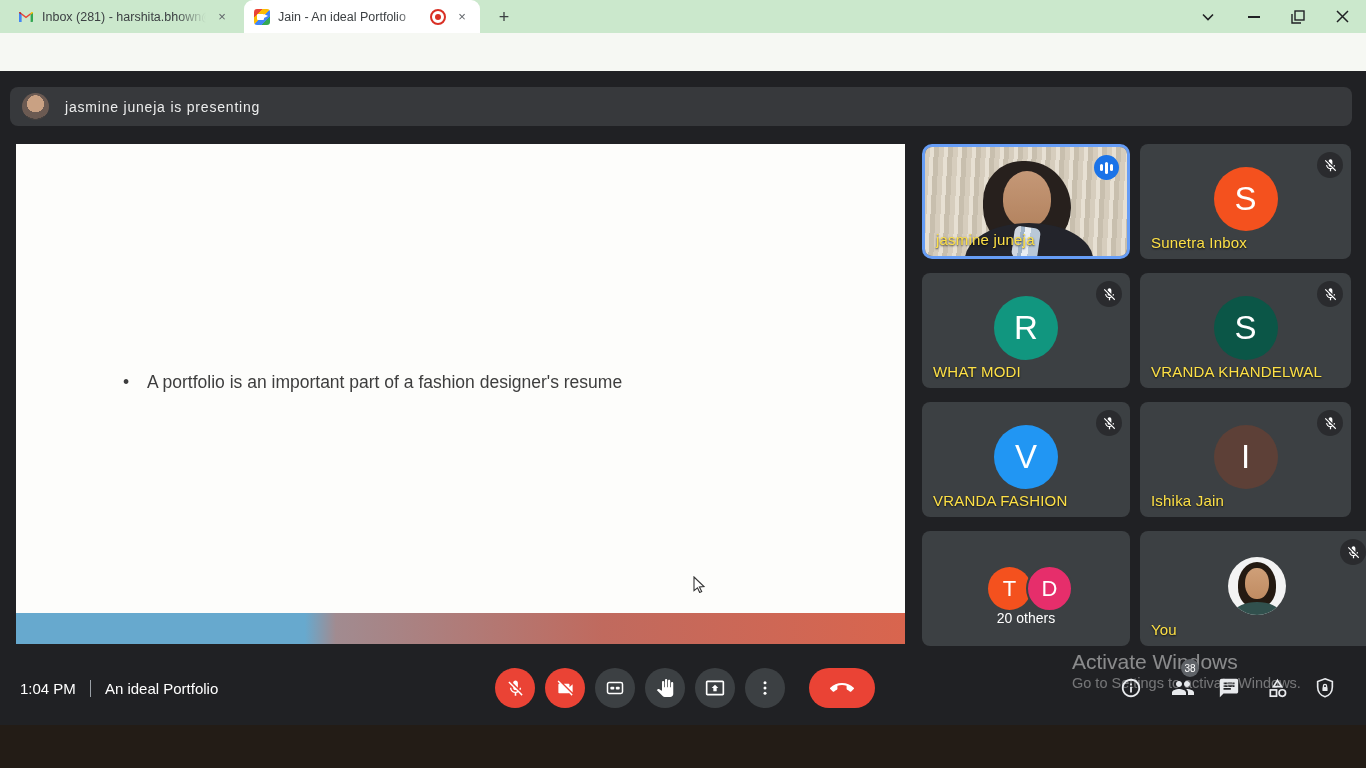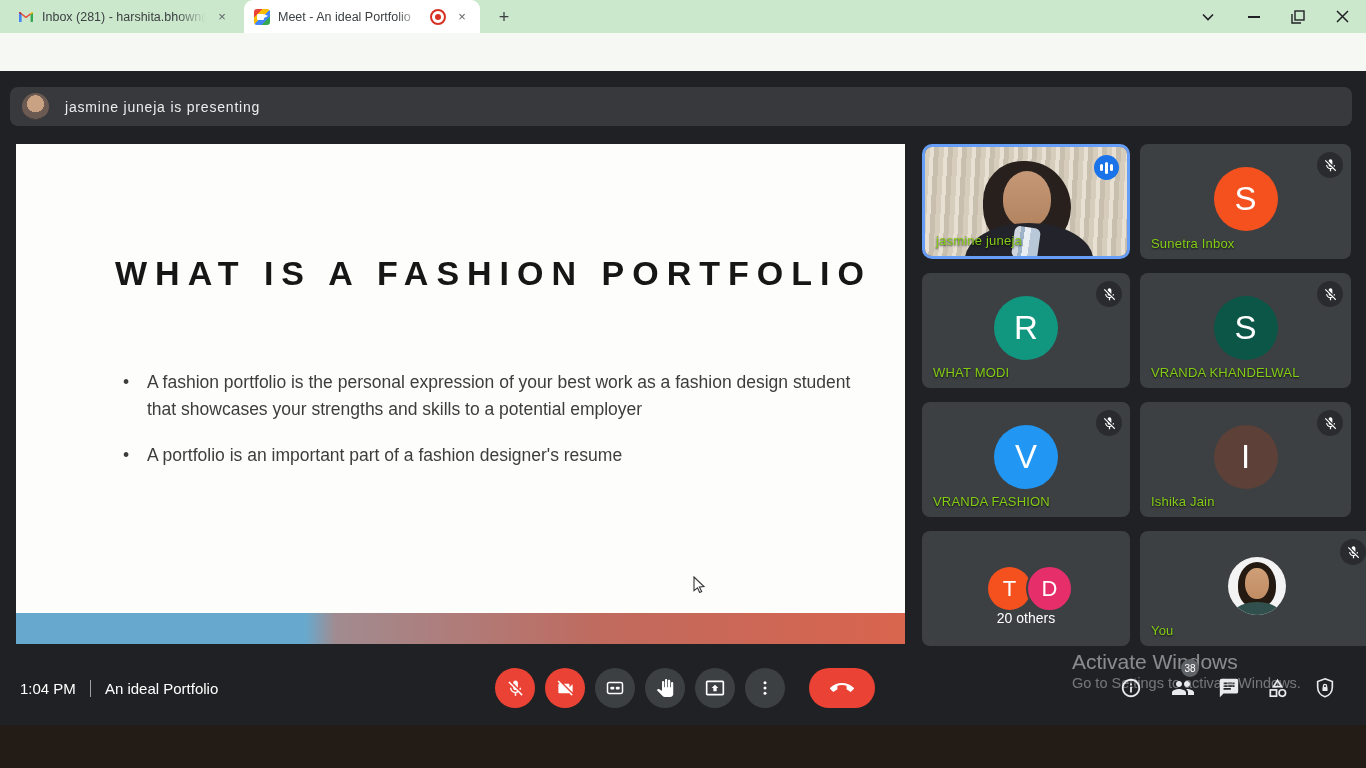--- a/index.html
+++ b/index.html
@@ -54,21 +54,21 @@
   .bullets{position:absolute;left:99px;top:225px;width:740px;margin:0;padding:0;list-style:none;}
   .bullets li{position:relative;padding-left:32px;font-size:17.5px;color:#3d3d3d;line-height:27px;margin-bottom:19px;}
   .bullets li:before{content:"•";position:absolute;left:8px;color:#3d3d3d;}
   .slide-strip{position:absolute;left:0;bottom:0;width:100%;height:31px;
     background:linear-gradient(90deg,#67a9ce 0%,#67a9ce 32.5%,#a18b90 36%,#c06a5e 66%,#d9654e 100%);}
   .slide-cursor{position:absolute;left:677px;top:432px;}
 
   
   .tile{position:absolute;background:#3c4043;border-radius:8px;overflow:hidden;box-sizing:border-box;}
   .tile.speaking{border:3px solid #669df6;border-radius:10px;}
-  .name-label{position:absolute;left:11px;bottom:8px;color:#84cc16;font-size:13px;letter-spacing:.2px;
+  .name-label{position:absolute;left:11px;bottom:8px;color:#fde047;font-size:15px;letter-spacing:.2px;
     text-shadow:0 1px 2px rgba(0,0,0,.8);white-space:nowrap;}
   .mic-badge{position:absolute;top:8px;right:8px;width:26px;height:26px;border-radius:50%;
     background:rgba(32,33,36,.65);display:flex;align-items:center;justify-content:center;}
   .avatar-circle{position:absolute;left:50%;top:23px;transform:translateX(-50%);width:64px;height:64px;border-radius:50%;
     display:flex;align-items:center;justify-content:center;color:#fff;font-size:33px;font-weight:400;}
   .audio-badge{position:absolute;top:8px;right:8px;width:25px;height:25px;border-radius:50%;background:#1a73e8;
     display:flex;align-items:center;justify-content:center;gap:2px;}
   .audio-badge i{width:3px;background:#fff;border-radius:2px;}
   .audio-badge i:nth-child(1){height:7px;} .audio-badge i:nth-child(2){height:12px;} .audio-badge i:nth-child(3){height:7px;}
   .curtain{position:absolute;inset:0;background:repeating-linear-gradient(93deg,#d6cdbd 0 5px,#e7e0d3 5px 9px,#c8bfae 9px 14px);}
@@ -113,21 +113,21 @@
         <path d="M1 4l2.4 1.8V13H1V4z" fill="#4285f4"></path>
         <path d="M3.4 5.8L8 9.2l4.6-3.4V4L8 7.4 3.4 4v1.8z" fill="#ea4335"></path>
         <path d="M1 4c0-.8.9-1.3 1.6-.8L3.4 4v1.8L1 4z" fill="#c5221f"></path>
         <path d="M15 4c0-.8-.9-1.3-1.6-.8l-.8.8v1.8L15 4z" fill="#fbbc05"></path>
       </svg>
       <span class="tab-title">Inbox (281) - harshita.bhown@iis</span>
       <span class="tab-close">×</span>
     </div>
     <div class="abs tab tab-active">
       <span class="fav meetfav"></span>
-      <span class="tab-title">Meet - An ideal Portfolio</span>
+      <span class="tab-title">Jain - An ideal Portfolio</span>
       <span class="rec-dot">
           <i></i>
         </span>
       <span class="tab-close">×</span>
     </div>
     <div class="abs newtab">+</div>
     <div class="abs wctl" style="left:1188px">
       <svg width="12" height="8" viewBox="0 0 12 8">
           <path d="M1 1.5l5 5 5-5" fill="none" stroke="#202124" stroke-width="1.6"></path>
         </svg>
@@ -198,23 +198,21 @@
   </div>
 
   <div class="abs stage">
 
     <div class="abs banner">
       <span class="banner-avatar"></span>
       <span class="banner-text">jasmine juneja is presenting</span>
     </div>
 
     <div class="abs slide">
-      <div class="slide-title">WHAT IS A FASHION PORTFOLIO</div>
       <ul class="bullets">
-          <li>A fashion portfolio is the personal expression of your best work as a fashion design student that showcases your strengths and skills to a potential employer</li>
           <li>A portfolio is an important part of a fashion designer's resume</li>
         </ul>
       <div class="slide-strip"></div>
       <svg class="slide-cursor" width="13" height="17" viewBox="0 0 13 17">
           <path d="M1 1l10 9.5-4.6.5 2.3 4.6-2 .9-2.2-4.7L1 14.6z" fill="#fff" stroke="#333" stroke-width="1.1"></path>
         </svg>
     </div>
 
     <div id="tiles-host">
         <div class="tile speaking" style="left: 922px; top: 73px; width: 208px; height: 115px;">

